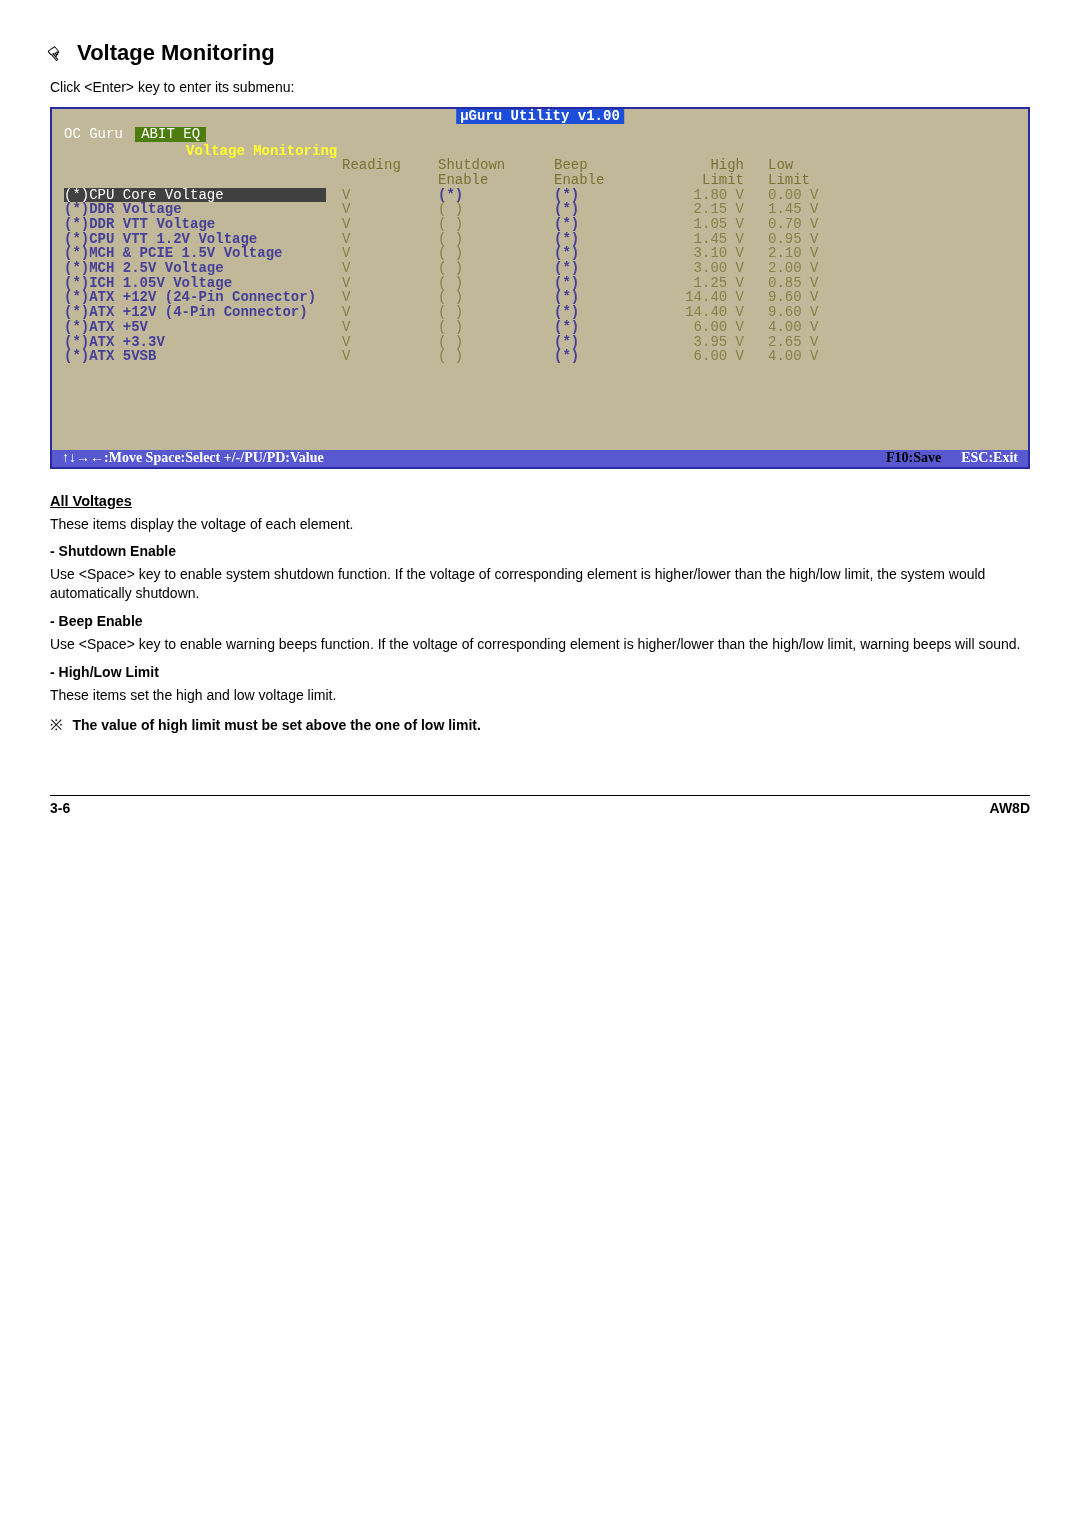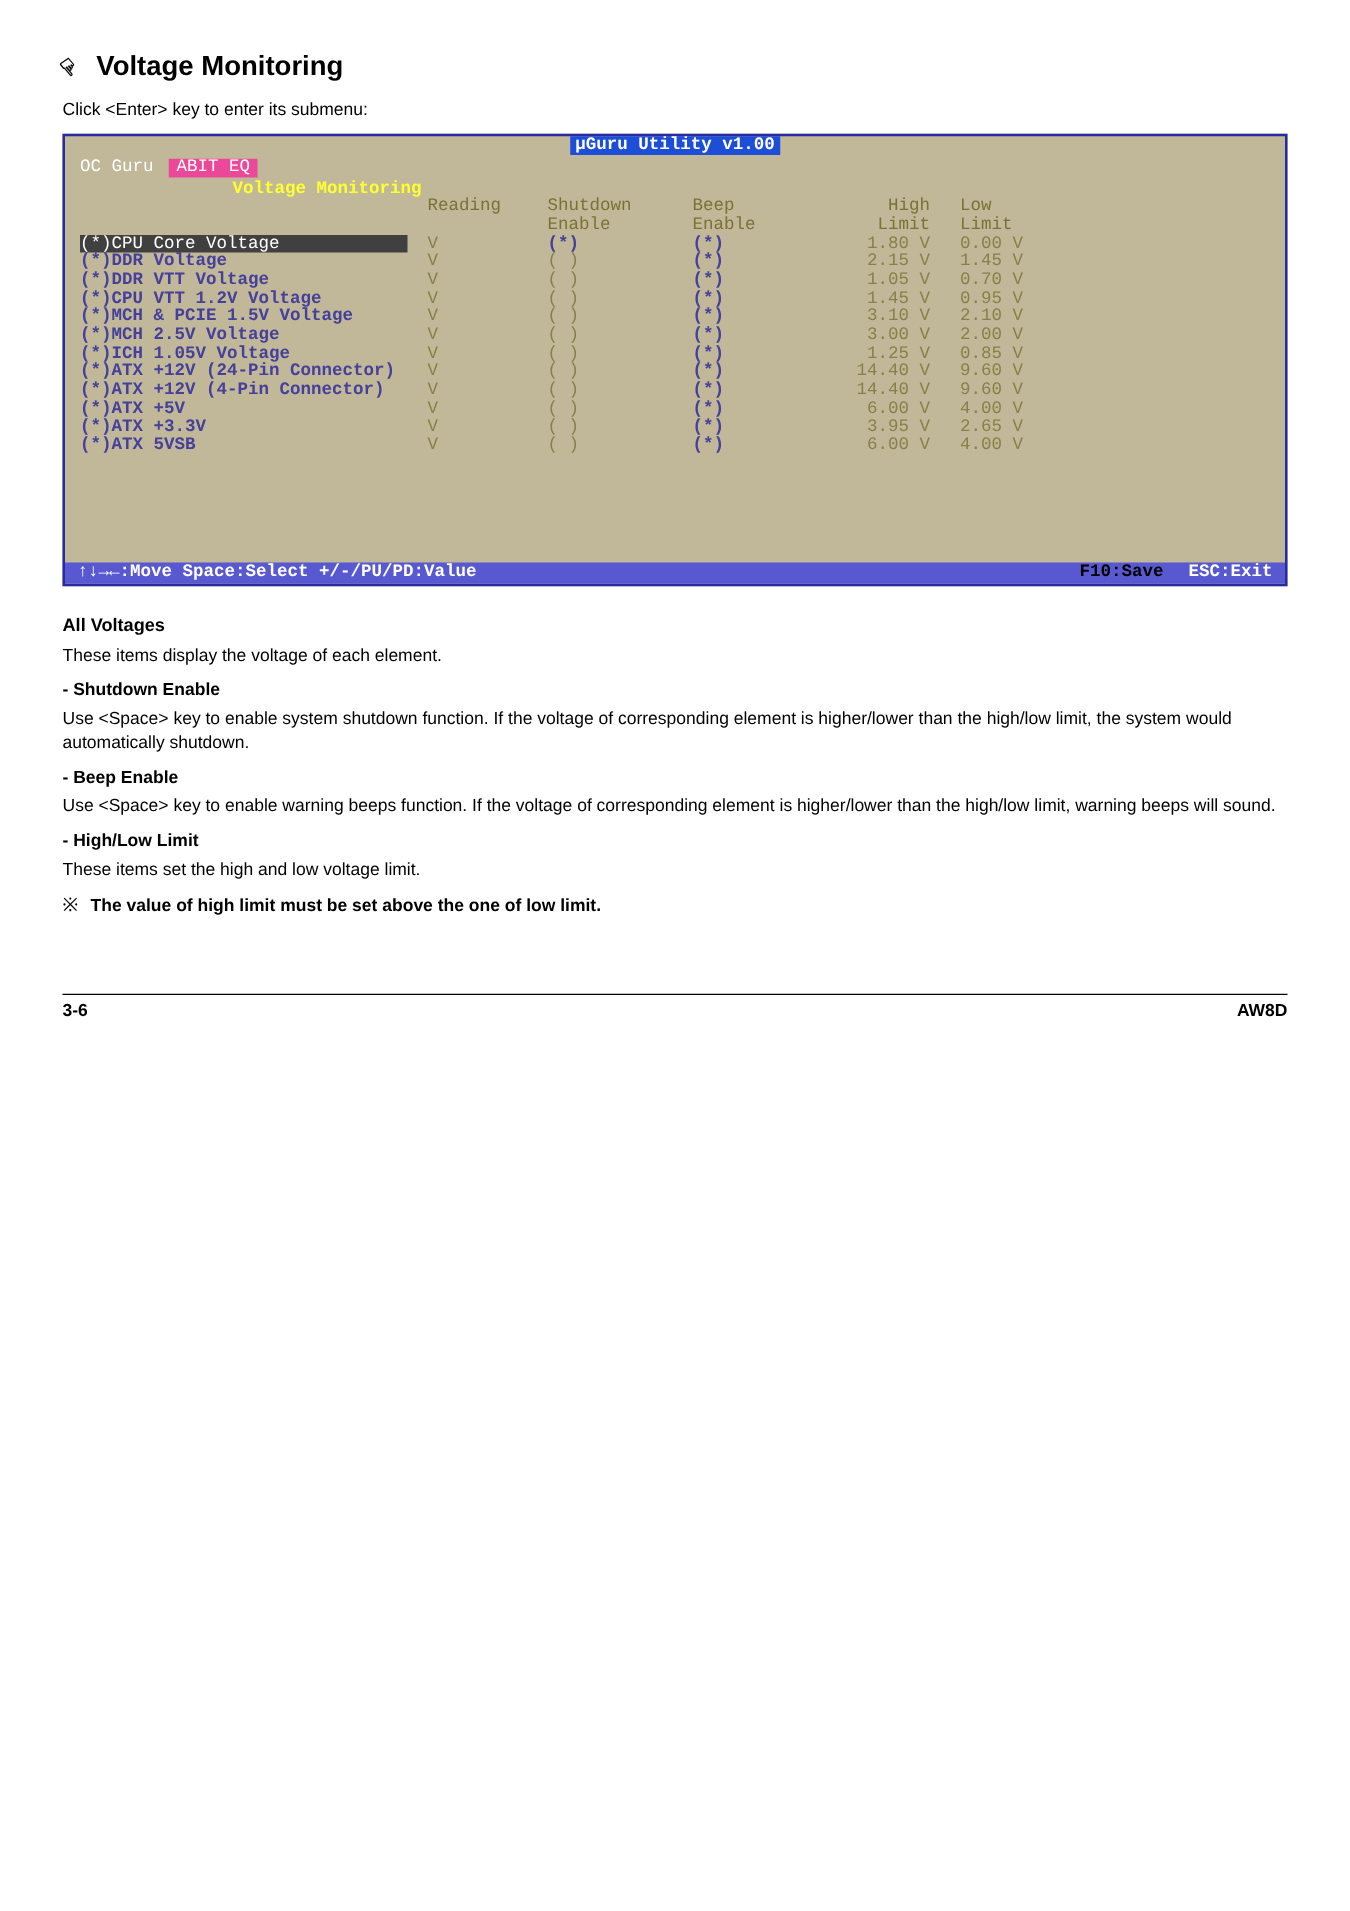--- a/index.html
+++ b/index.html
@@ -38,21 +38,21 @@
     position: absolute; left: 50%; top: 0; transform: translateX(-50%);
     color: #fff; font-weight: bold;
     background: #1d4ed8; padding: 0 4px;
   }
   .bios-top {
     padding: 0 12px 2px 12px;
   }
   .oc-guru { color: #fff; display: inline-block; text-align: right; }
   .tab {
     display: inline-block;
-    background: #ec4899;
+    background: #4d7c0f;
     color: #fff;
     padding: 0 6px;
     margin-left: 4px;
   }
   .subheader {
     color: #ffff30;
     font-weight: bold;
     padding-left: 134px;
   }
   .grid {
@@ -69,24 +69,25 @@
   .sel { background: #404040; color: #fff; }
   .lbl { color: #46409a; font-weight: bold; }
   .on  { color: #46409a; font-weight: bold; }
   .off { color: #888048; }
   .footer {
     background: #5858d0;
     color: #fff;
     display: flex;
     padding: 1px 10px;
     font-weight: bold;
+    font-family: Liberation Serif, serif;
   }
   .footer .left { flex: 1; }
   .footer .save { color: #000000; margin-right: 20px; }
-  h3 { font-size: 14.5px; font-weight: bold; margin: 18px 0 6px 0; }
+  h3 { font-size: 14.5px; font-weight: bold; margin: 18px 0 6px 0; text-decoration: underline; }
   p  { margin: 0 0 10px 0; line-height: 1.35; }
   .dash-h { font-weight: bold; margin: 10px 0 6px 0; }
   .note-mark { font-size: 15px; margin-right: 6px; }
   .page-footer {
     display: flex;
     border-top: 1.5px solid #000;
     margin-top: 60px;
     padding-top: 4px;
     font-weight: bold;
   }

